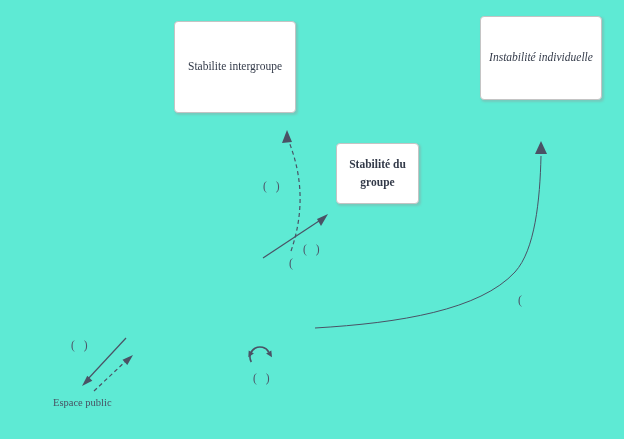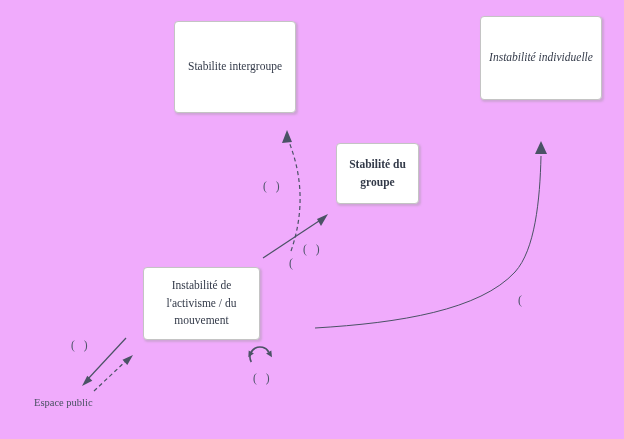--- a/index.html
+++ b/index.html
@@ -4,21 +4,21 @@
 <style>
   html, body {
     margin: 0;
     padding: 0;
     background: #000000;
   }
   .canvas {
     position: relative;
     width: 624px;
     height: 439px;
-    background: #f0abfc;
+    background: #5eead4;
     overflow: hidden;
     font-family: "Liberation Serif", "DejaVu Serif", serif;
   }
   .arrow-layer {
     position: absolute;
     left: 0; top: 0;
     width: 624px; height: 439px;
     pointer-events: none;
   }
   .node {
@@ -54,21 +54,21 @@
     position: absolute;
     color: #495162;
     font-size: 10.5px;
   }
   .lbl-to-intergroupe { left: 263px; top: 180px; }
   .lbl-to-groupe-upper { left: 303px; top: 243px; }
   .lbl-to-groupe-lower { left: 289px; top: 256px; }
   .lbl-to-individuelle { left: 518px; top: 293px; }
   .lbl-to-espace { left: 71px; top: 339px; }
   .lbl-self-loop { left: 253px; top: 372px; }
-  .caption-espace { left: 34px; top: 397px; }
+  .caption-espace { left: 53px; top: 397px; }
 </style>
 </head>
 <body>
 
 <div class="canvas">
 
   <svg class="arrow-layer" viewBox="0 0 624 439">
 
     <g stroke="#4a5265" fill="none">
       <path d="M 291 251 Q 311 193 287 137" stroke-width="1.2" stroke-dasharray="4 3"></path>
@@ -107,23 +107,20 @@
   </div>
 
   <div class="node node-individuelle">
     <span>Instabilité individuelle</span>
   </div>
 
   <div class="node node-groupe">
     <span>Stabilité du groupe</span>
   </div>
 
-  <div class="node node-activisme">
-    <span>Instabilité de l'activisme / du mouvement</span>
-  </div>
 
   <span class="edge-label lbl-to-intergroupe">( )</span>
 
   <span class="edge-label lbl-to-groupe-upper">( )</span>
 
   <span class="edge-label single lbl-to-groupe-lower">(</span>
 
   <span class="edge-label single lbl-to-individuelle">(</span>
 
   <span class="edge-label lbl-to-espace">( )</span>

